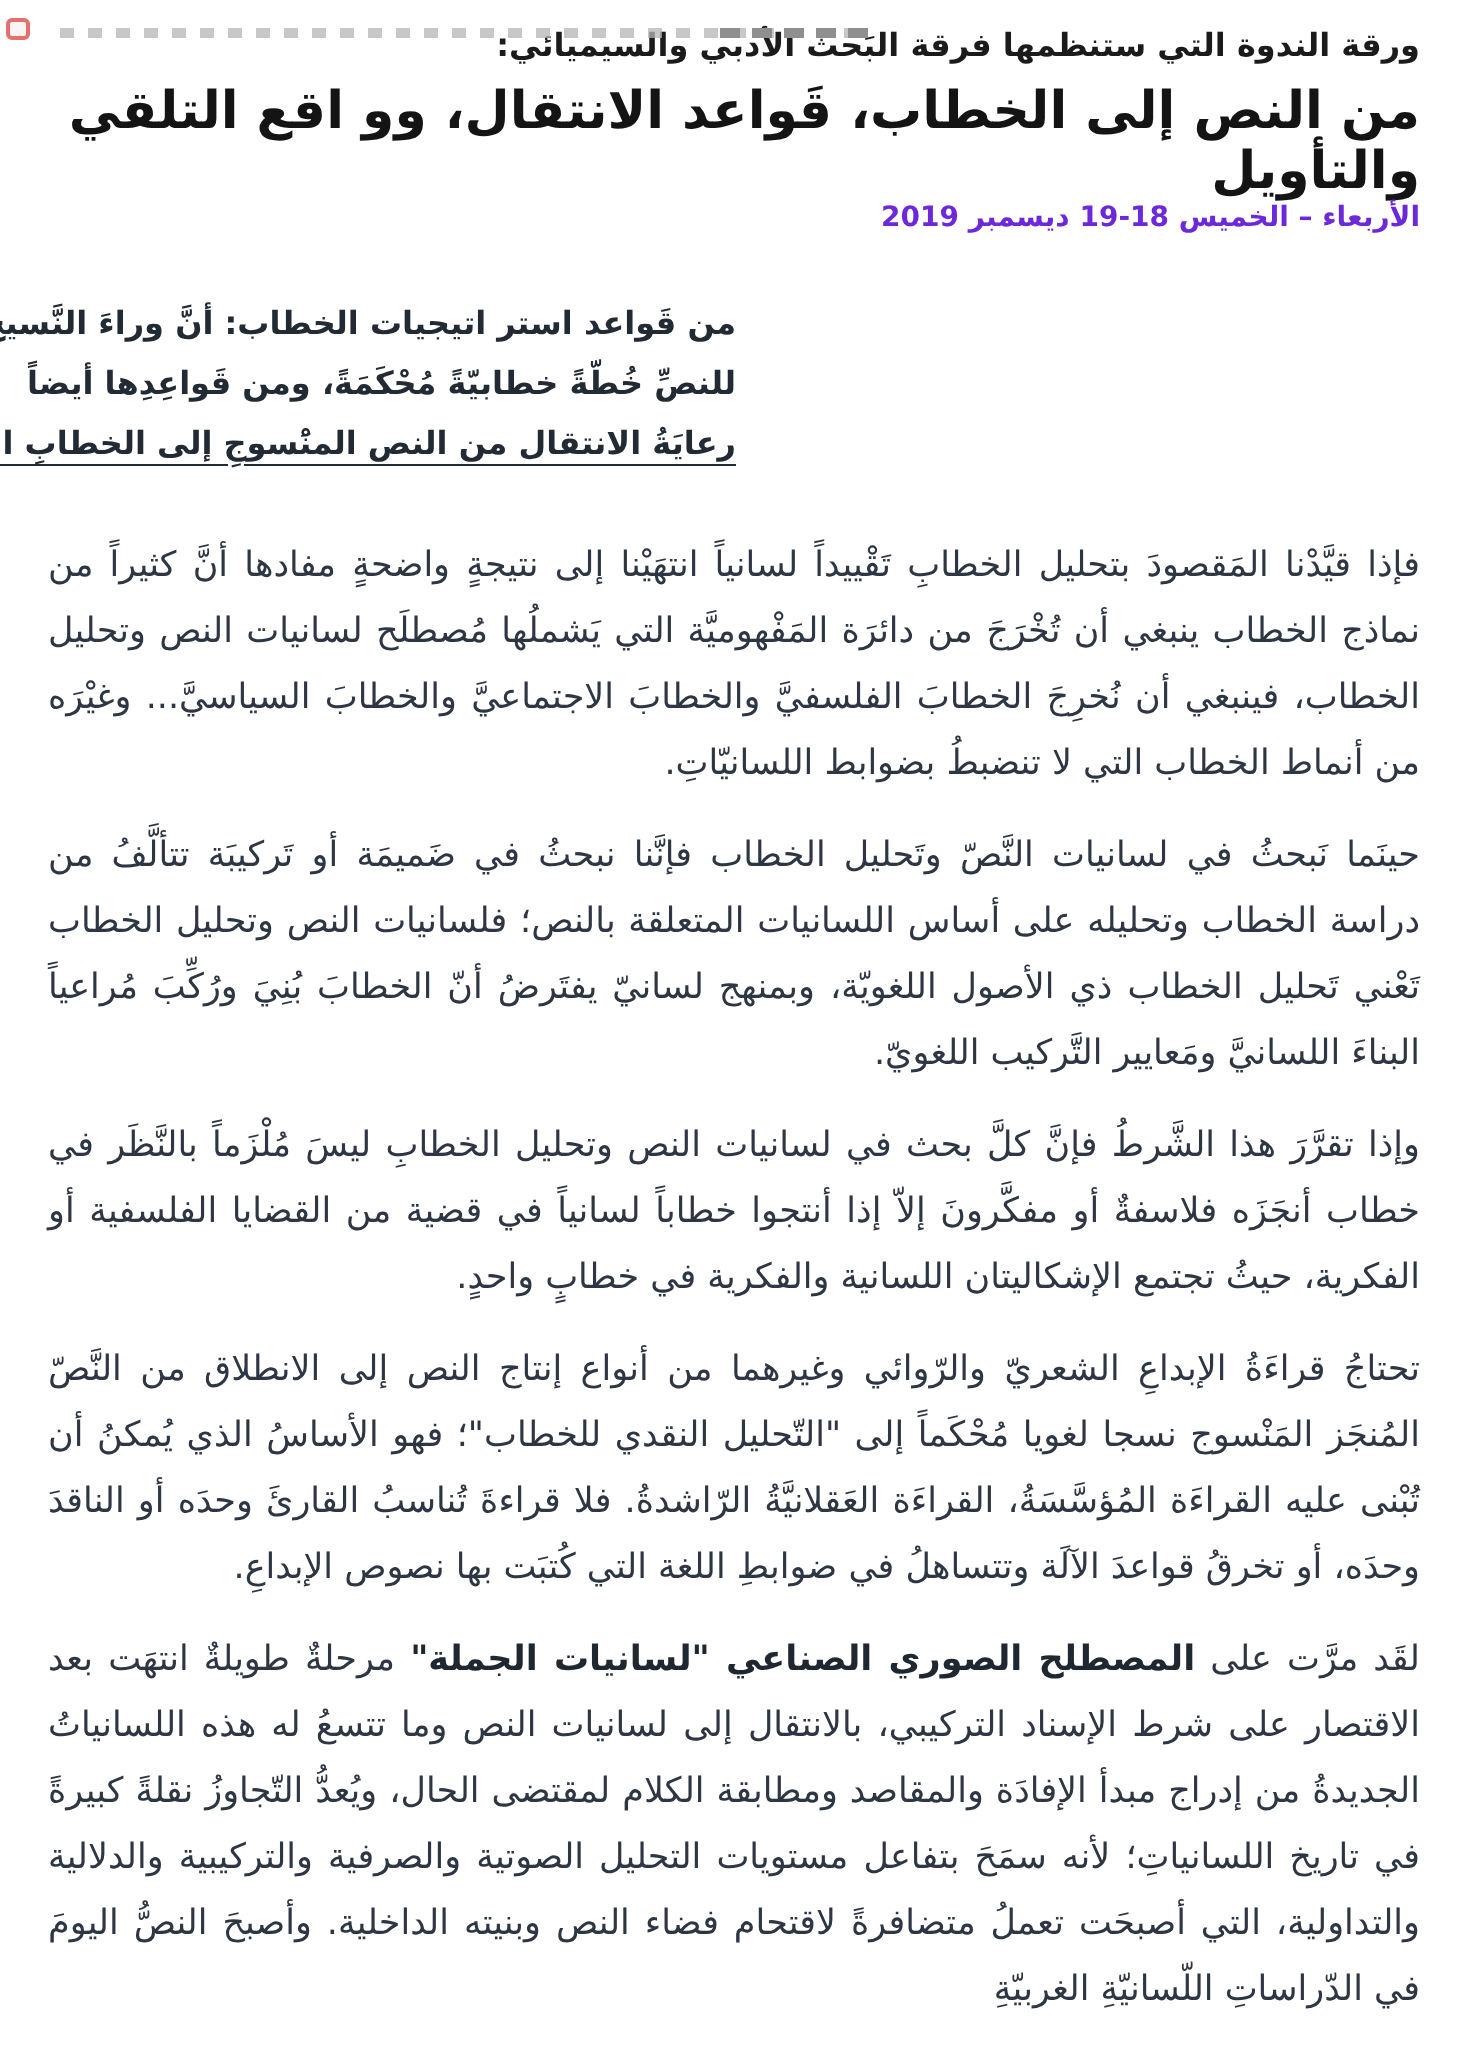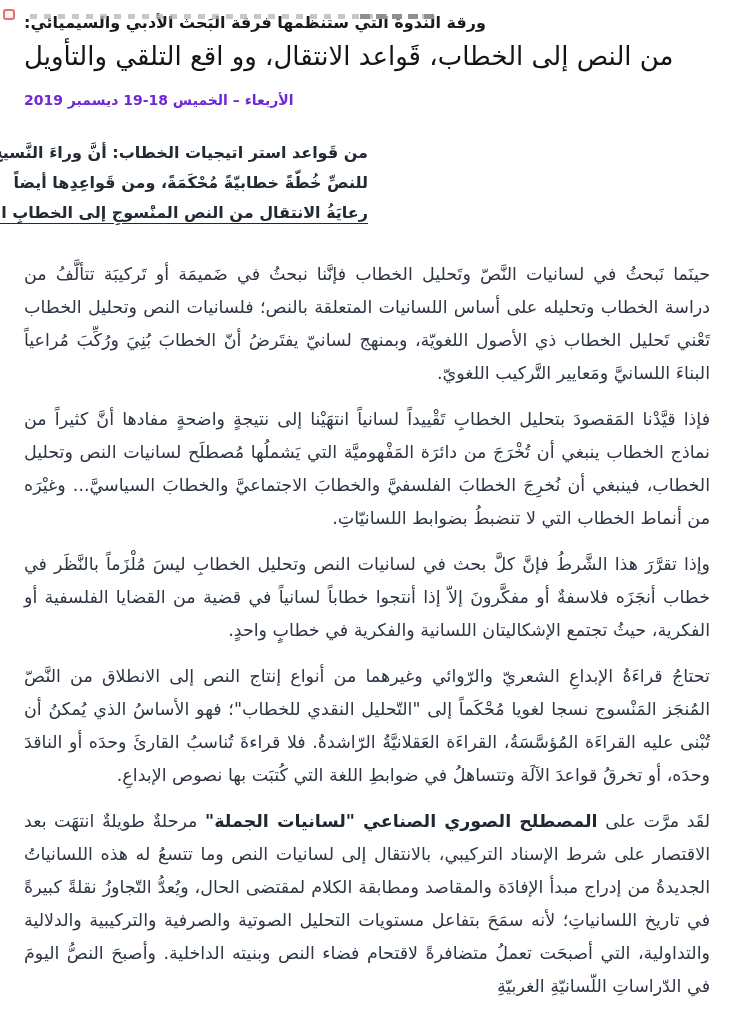--- a/index.html
+++ b/index.html
@@ -46,30 +46,30 @@
     opacity: 0.75;
   }
   .dash-row-dark {
     position: absolute;
     left: 360px; top: 1px;
     width: 78px; height: 5px;
     background:
       repeating-linear-gradient(90deg, #8f8f8f 0 10px, transparent 10px 16px);
   }
   
-  header { text-align: left; color: #1b1b1b; }
+  header { text-align: right; color: #1b1b1b; }
   .kicker {
     margin-top: 13px;
     font-size: 16px;
     font-weight: bold;
   }
   .title {
     font-size: 26px;
-    font-weight: normal;
-    margin: 9px 0 21px;
+    font-weight: bold;
+    margin: 9px 0 0;
     color: #141414;
   }
   .date-line {
     font-size: 14px;
     font-weight: bold;
     color: #6d28d9;
   }
   
   .epigraph {
     margin: 30px 342px 30px 0;
@@ -111,23 +111,23 @@
     <h1 class="title">من النص إلى الخطاب، قَواعد الانتقال، وو اقع التلقي والتأويل</h1>
     <div class="date-line">الأربعاء – الخميس 18-19  ديسمبر 2019</div>
   </header>
 
   <div class="epigraph">
     <div>من قَواعد استر اتيجيات الخطاب: أنَّ وراءَ النَّسيجِ المُحْكَمِ</div>
     <div>للنصِّ خُطّةً خطابيّةً مُحْكَمَةً، ومن قَواعِدِها أيضاً</div>
     <div class="u">رعايَةُ الانتقال من النص المنَْسوجِ إلى الخطابِ المُتَداوَلِ</div>
   </div>
 
+  <p class="body-par">فإذا قيَّدْنا المَقصودَ بتحليل الخطابِ تَقْييداً لسانياً انتهَيْنا إلى نتيجةٍ واضحةٍ مفادها أنَّ كثيراً من نماذج الخطاب ينبغي أن تُخْرَجَ من دائرَة المَفْهوميَّة التي يَشملُها مُصطلَح لسانيات النص وتحليل الخطاب، فينبغي أن نُخرِجَ الخطابَ الفلسفيَّ والخطابَ الاجتماعيَّ والخطابَ السياسيَّ... وغيْرَه من أنماط الخطاب التي لا تنضبطُ بضوابط اللسانيّاتِ.</p>
+
   <p class="body-par">حينَما نَبحثُ في لسانيات النَّصّ وتَحليل الخطاب فإنَّنا نبحثُ في ضَميمَة أو تَركيبَة تتألَّفُ من دراسة الخطاب وتحليله على أساس اللسانيات المتعلقة بالنص؛ فلسانيات النص وتحليل الخطاب تَعْني تَحليل الخطاب ذي الأصول اللغويّة، وبمنهج لسانيّ يفتَرضُ أنّ الخطابَ بُنِيَ ورُكِّبَ مُراعياً البناءَ اللسانيَّ ومَعايير التَّركيب اللغويّ.</p>
-
-  <p class="body-par">فإذا قيَّدْنا المَقصودَ بتحليل الخطابِ تَقْييداً لسانياً انتهَيْنا إلى نتيجةٍ واضحةٍ مفادها أنَّ كثيراً من نماذج الخطاب ينبغي أن تُخْرَجَ من دائرَة المَفْهوميَّة التي يَشملُها مُصطلَح لسانيات النص وتحليل الخطاب، فينبغي أن نُخرِجَ الخطابَ الفلسفيَّ والخطابَ الاجتماعيَّ والخطابَ السياسيَّ... وغيْرَه من أنماط الخطاب التي لا تنضبطُ بضوابط اللسانيّاتِ.</p>
 
   <p class="body-par">وإذا تقرَّرَ هذا الشَّرطُ فإنَّ كلَّ بحث في لسانيات النص وتحليل الخطابِ ليسَ مُلْزَماً بالنَّظَر في خطاب أنجَزَه فلاسفةٌ أو مفكَّرونَ إلاّ إذا أنتجوا خطاباً لسانياً في قضية من القضايا الفلسفية أو الفكرية، حيثُ تجتمع الإشكاليتان اللسانية والفكرية في خطابٍ واحدٍ.</p>
 
   <p class="body-par">تحتاجُ قراءَةُ الإبداعِ الشعريّ والرّوائي وغيرهما من أنواع إنتاج النص إلى الانطلاق من النَّصّ المُنجَز المَنْسوج نسجا لغويا مُحْكَماً إلى "التّحليل النقدي للخطاب"؛ فهو الأساسُ الذي يُمكنُ أن تُبْنى عليه القراءَة المُؤسَّسَةُ، القراءَة العَقلانيَّةُ الرّاشدةُ. فلا قراءةَ تُناسبُ القارئَ وحدَه أو الناقدَ وحدَه، أو تخرقُ قواعدَ الآلَة وتتساهلُ في ضوابطِ اللغة التي كُتبَت بها نصوص الإبداعِ.</p>
 
   <p class="body-par"><span>لقَد مرَّت على </span><span class="bold-term">المصطلح الصوري الصناعي "لسانيات الجملة"</span><span> مرحلةٌ طويلةٌ انتهَت بعد الاقتصار على شرط الإسناد التركيبي، بالانتقال إلى لسانيات النص وما تتسعُ له هذه اللسانياتُ الجديدةُ من إدراج مبدأ الإفادَة والمقاصد ومطابقة الكلام لمقتضى الحال، ويُعدُّ التّجاوزُ نقلةً كبيرةً في تاريخ اللسانياتِ؛ لأنه سمَحَ بتفاعل مستويات التحليل الصوتية والصرفية والتركيبية والدلالية والتداولية، التي أصبحَت تعملُ متضافرةً لاقتحام فضاء النص وبنيته الداخلية. وأصبحَ النصُّ اليومَ في الدّراساتِ اللّسانيّةِ الغربيّةِ</span></p>
 
 </div>
 
 </body></html>

